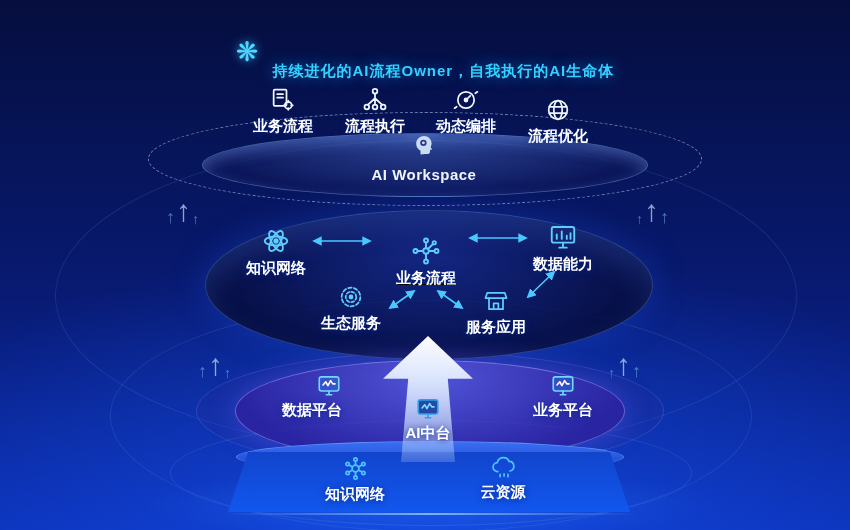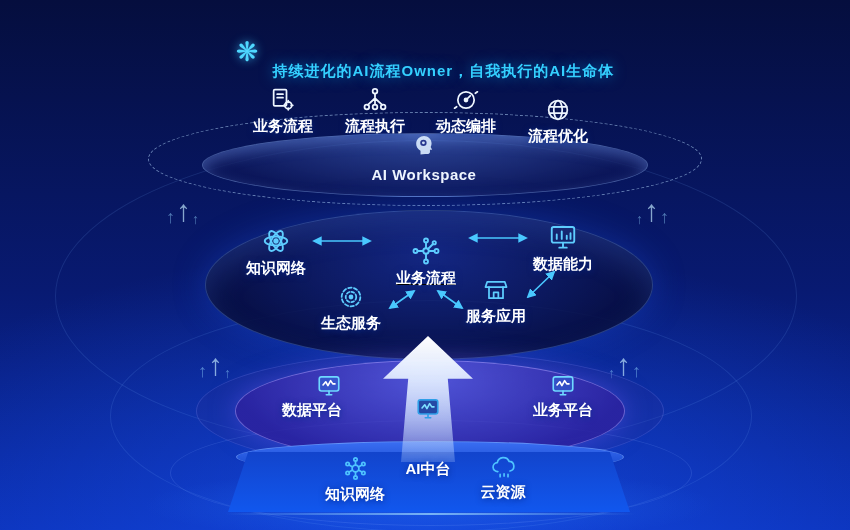--- a/index.html
+++ b/index.html
@@ -193,21 +193,21 @@
   <div class="node" style="left:305px;top:283px;">
     <span class="ic cap-color">
       <svg class="licon" width="28" height="28" viewBox="0 0 24 24">
           <circle cx="12" cy="12" r="8" stroke-dasharray="3 2"></circle>
           <circle cx="12" cy="12" r="4.5" stroke-dasharray="2.4 1.8"></circle>
           <circle cx="12" cy="12" r="1.3" fill="currentColor"></circle>
         </svg>
     </span>
     <span class="lbl">生态服务</span>
   </div>
-  <div class="node" style="left:450px;top:276px;">
+  <div class="node" style="left:450px;top:287px;">
     <span class="ic cap-color">
       <svg class="licon" width="28" height="28" viewBox="0 0 24 24">
           <path d="M4.5 5h15l1.5 4.5h-18z"></path>
           <path d="M6 9.5V19h12V9.5"></path>
           <path d="M10 19v-5h4v5"></path>
         </svg>
     </span>
     <span class="lbl">服务应用</span>
   </div>
 
@@ -233,21 +233,21 @@
   <div class="node" style="left:250px;top:372px;align-items:flex-end;">
     <span class="ic">
       <svg class="licon" width="26" height="26" viewBox="0 0 24 24" style="color:#6fd8ff">
           <rect x="3" y="4.5" width="18" height="13" rx="2" fill="rgba(40,160,255,.25)"></rect>
           <path d="M6.5 12l2.5-3 2 3.5 2.5-4.5 2 3h2" stroke="#ffffff"></path>
           <path d="M9.5 21h5M12 17.5V21"></path>
         </svg>
     </span>
     <span class="lbl">数据平台</span>
   </div>
-  <div class="node" style="left:382px;top:395px;z-index:6;gap:36px;">
+  <div class="node" style="left:382px;top:395px;z-index:6;">
     <span class="ic">
       <svg class="licon" width="26" height="26" viewBox="0 0 24 24" style="color:#2f9fe8">
           <rect x="3" y="4.5" width="18" height="13" rx="2" fill="rgba(10,50,150,.85)"></rect>
           <path d="M6.5 12l2.5-3 2 3.5 2.5-4.5 2 3h2" stroke="#7fe0ff"></path>
           <path d="M9.5 21h5M12 17.5V21"></path>
         </svg>
     </span>
     <span class="lbl">AI中台</span>
   </div>
   <div class="node" style="left:517px;top:372px;">

